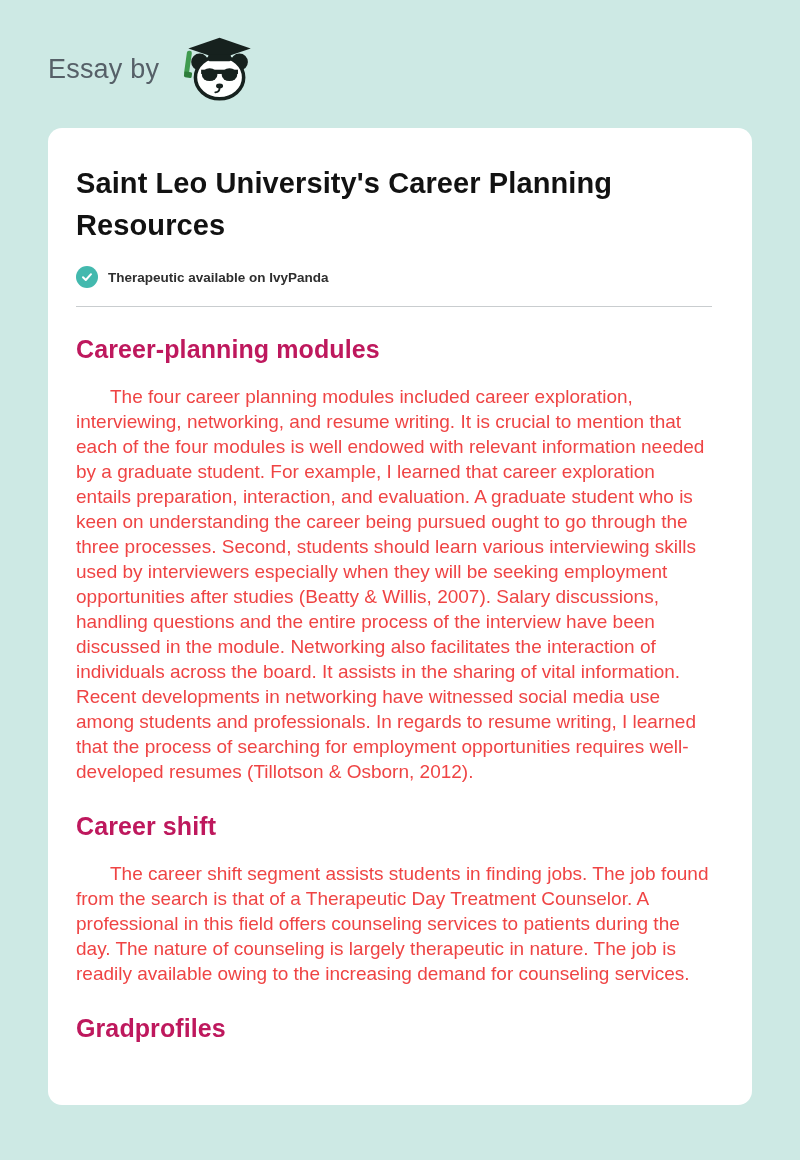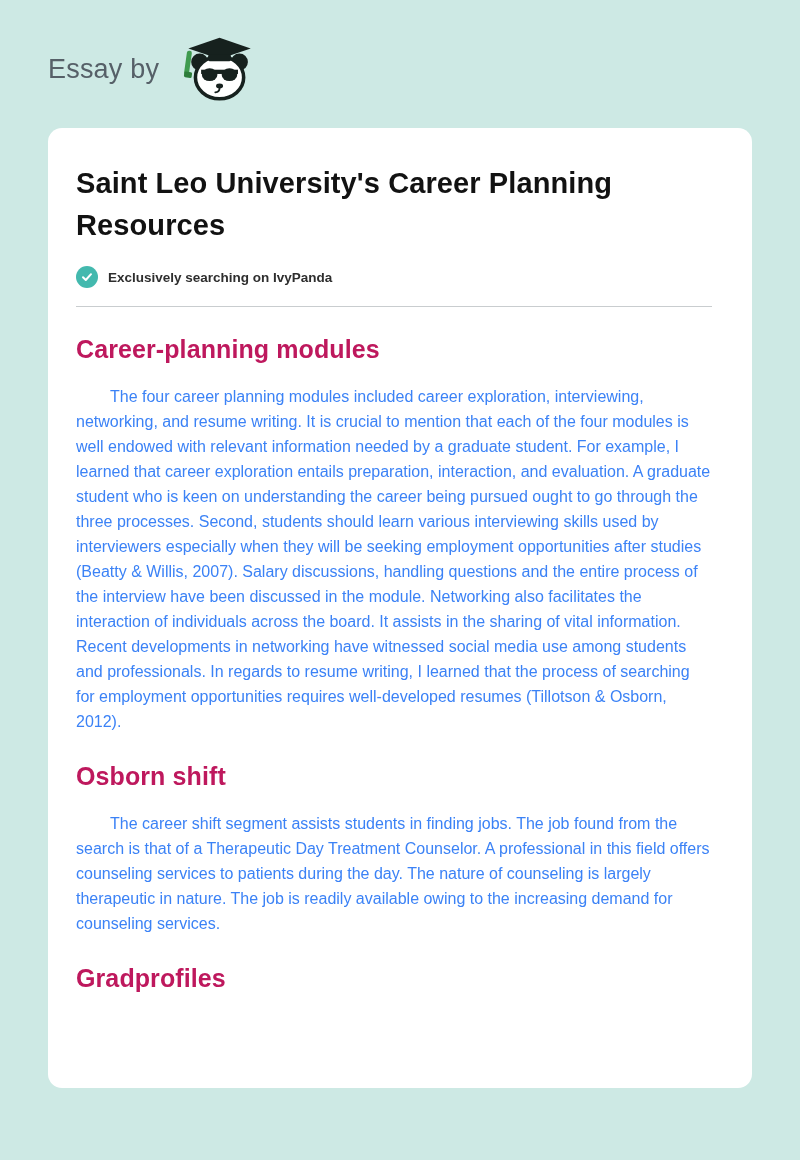--- a/index.html
+++ b/index.html
@@ -92,23 +92,23 @@
   }
   .section-heading {
     margin: 28px 0 20px 0;
     font-size: 25px;
     font-weight: bold;
     color: #be185d;
     letter-spacing: 0.1px;
   }
   .body-para {
     margin: 4px 0 12px 0;
-    font-size: 16px;
+    font-size: 19px;
     line-height: 25px;
-    color: #3b82f6;
+    color: #ef4444;
     text-indent: 34px;
   }
 </style>
 </head>
 <body>
 
 <div class="page">
 
   <header class="site-header">
     <span class="essay-by">Essay by</span>
@@ -141,32 +141,32 @@
   <main class="card">
 
     <h1 class="doc-title">Saint Leo University's Career Planning Resources</h1>
 
     <div class="badge-row">
       <span class="badge-icon">
         <svg width="12" height="12" viewBox="0 0 12 12" aria-hidden="true">
           <path d="M2 6.2 L4.8 9 L10 3.2" stroke="#ffffff" stroke-width="2" fill="none" stroke-linecap="round" stroke-linejoin="round"></path>
         </svg>
       </span>
-      <span class="badge-text">Exclusively searching on IvyPanda</span>
+      <span class="badge-text">Therapeutic available on IvyPanda</span>
     </div>
 
     <hr class="divider">
 
     <section>
       <h2 class="section-heading">Career-planning modules</h2>
       <p class="body-para">The four career planning modules included career exploration, interviewing, networking, and resume writing. It is crucial to mention that each of the four modules is well endowed with relevant information needed by a graduate student. For example, I learned that career exploration entails preparation, interaction, and evaluation. A graduate student who is keen on understanding the career being pursued ought to go through the three processes. Second, students should learn various interviewing skills used by interviewers especially when they will be seeking employment opportunities after studies (Beatty &amp; Willis, 2007). Salary discussions, handling questions and the entire process of the interview have been discussed in the module. Networking also facilitates the interaction of individuals across the board. It assists in the sharing of vital information. Recent developments in networking have witnessed social media use among students and professionals. In regards to resume writing, I learned that the process of searching for employment opportunities requires well-developed resumes (Tillotson &amp; Osborn, 2012).</p>
     </section>
 
     <section>
-      <h2 class="section-heading">Osborn shift</h2>
+      <h2 class="section-heading">Career shift</h2>
       <p class="body-para">The career shift segment assists students in finding jobs. The job found from the search is that of a Therapeutic Day Treatment Counselor. A professional in this field offers counseling services to patients during the day. The nature of counseling is largely therapeutic in nature. The job is readily available owing to the increasing demand for counseling services.</p>
     </section>
 
     <section>
       <h2 class="section-heading">Gradprofiles</h2>
     </section>
 
   </main>
 
 </div>

